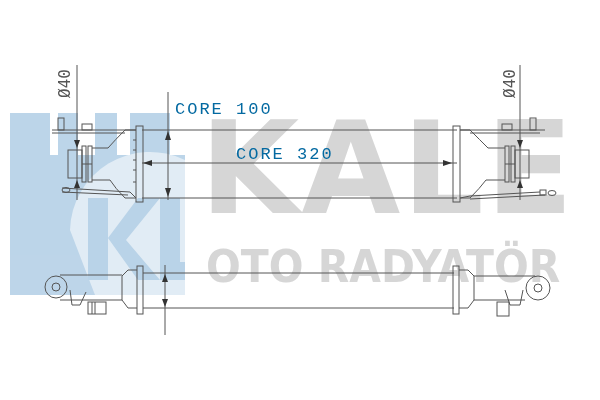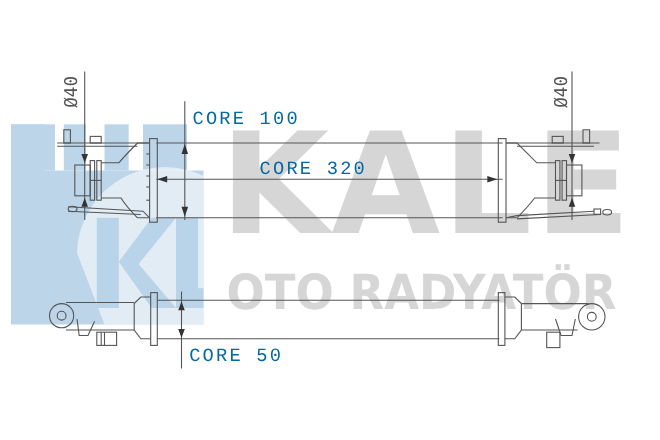--- a/index.html
+++ b/index.html
@@ -158,16 +158,15 @@
       <line x1="165" y1="265" x2="165" y2="335"></line>
     </g>
     <g fill="#333333">
       <polygon points="165,274 162,282 168,282"></polygon>
       <polygon points="165,307 162,299 168,299"></polygon>
     </g>
   </svg>
 
   <div class="dim-label" style="left:175px;top:101px;">CORE 100</div>
   <div class="dim-label" style="left:236px;top:146px;">CORE 320</div>
-  <div class="dim-label" style="left:172px;top:316px;">CORE 50</div>
   <div class="dia-label" style="left:57px;top:98px;">Ø40</div>
   <div class="dia-label" style="left:502px;top:98px;">Ø40</div>
 </div>
 
 </body></html>

